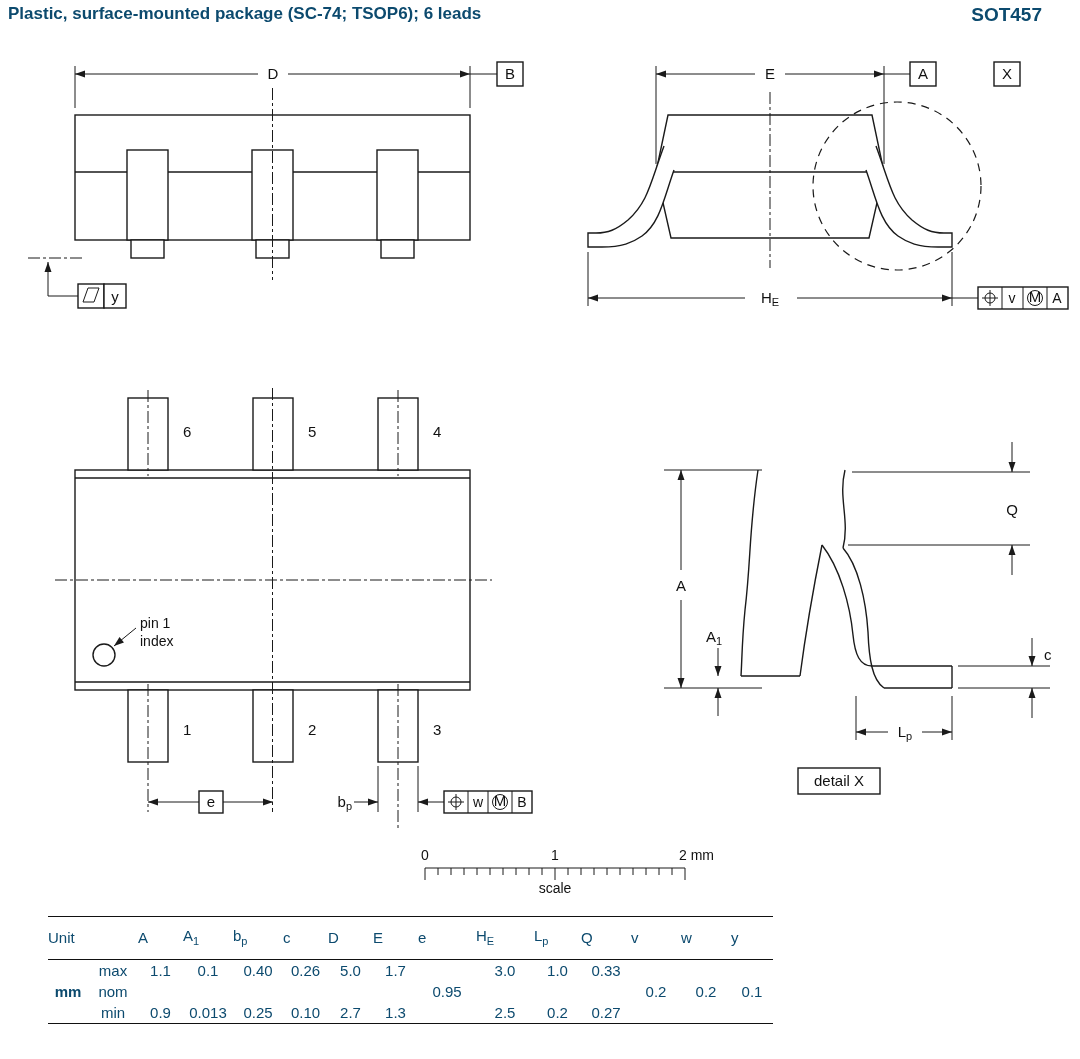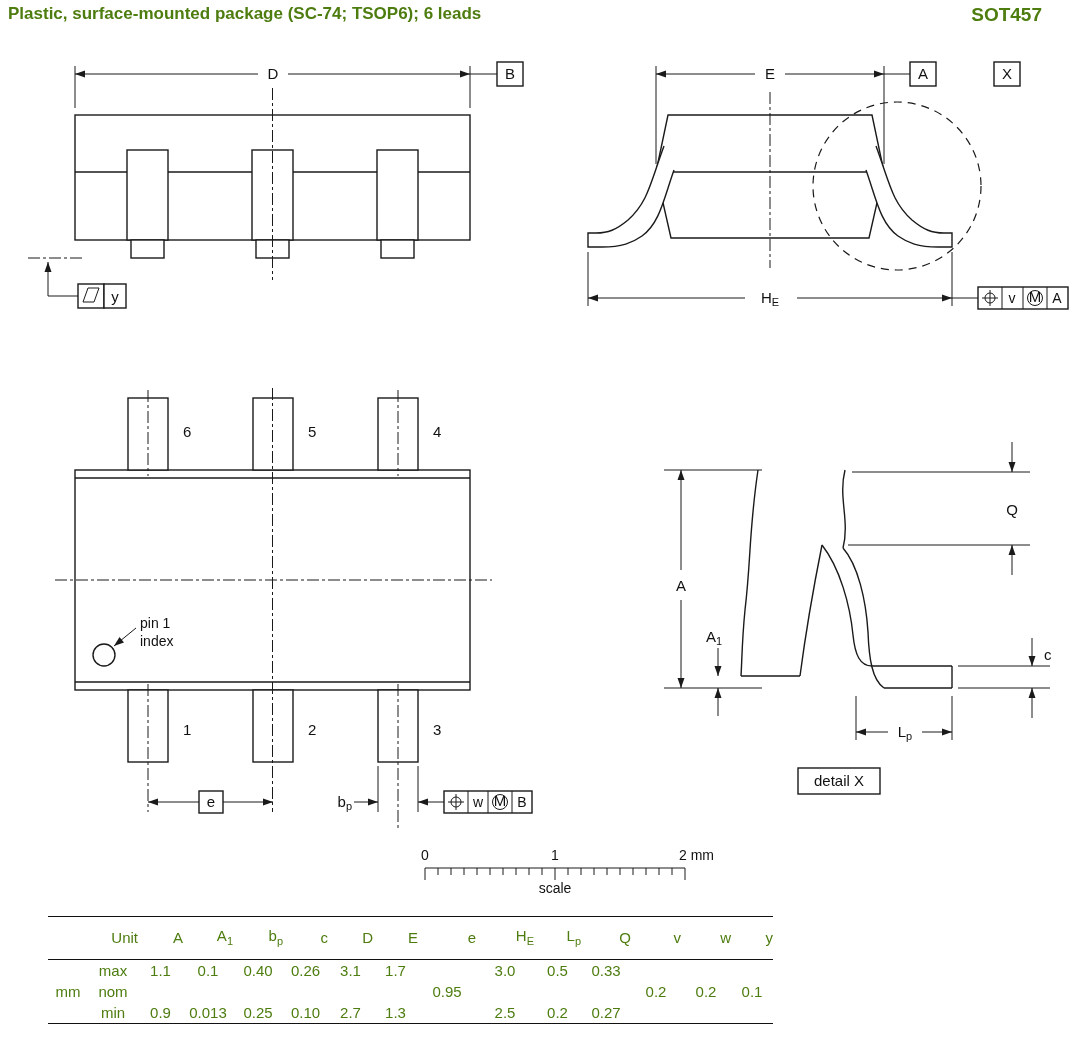--- a/index.html
+++ b/index.html
@@ -1,33 +1,33 @@
 <!DOCTYPE html>
 <html><head>
 <meta charset="utf-8">
 <style>
   html,body{margin:0;padding:0;background:#fff;}
   .page{position:relative;width:1080px;height:1059px;background:#fff;overflow:hidden;
-        font-family:"Liberation Sans",sans-serif;color:#4d7c0f;}
+        font-family:"Liberation Sans",sans-serif;color:#0c4a6e;}
   .title{position:absolute;left:8px;top:4px;font-size:17px;font-weight:bold;}
   .pkgcode{position:absolute;right:38px;top:4px;font-size:19px;font-weight:bold;}
   svg text{font-family:"Liberation Sans",sans-serif;font-size:15px;fill:#111;}
   .s{stroke:#1a1a1a;stroke-width:1.4;fill:none;}
   .sw{stroke:#1a1a1a;stroke-width:1.4;fill:#fff;}
   .d{stroke:#1a1a1a;stroke-width:1;fill:none;}
   .cl{stroke:#1a1a1a;stroke-width:1;stroke-dasharray:12 3 3 3;fill:none;}
   .dc{stroke:#1a1a1a;stroke-width:1.2;stroke-dasharray:8 6;fill:none;}
   .t14{font-size:14px;}
   .dims{position:absolute;left:48px;top:916px;width:725px;}
   .caption{font-size:15px;margin:0 0 6px 0;}
   table.dt{width:725px;border-collapse:collapse;table-layout:fixed;font-size:15px;
            border-top:1.5px solid #111;border-bottom:1.5px solid #111;}
-  table.dt th{font-weight:normal;text-align:right;padding:10px 0 12px 0;border-bottom:1.5px solid #111;}
+  table.dt th{font-weight:normal;text-align:left;padding:10px 0 12px 0;border-bottom:1.5px solid #111;}
   table.dt td{text-align:center;padding:2px 0;}
-  td.unitv{text-align:left;vertical-align:middle;}
+  td.unitv{text-align:left;vertical-align:middle;font-weight:bold;}
   td.rlabel{text-align:right;padding-right:6px;}
   .sub{font-size:11px;vertical-align:sub;}
 </style>
 </head>
 <body>
 
 <div class="page">
 
   <div class="title">Plastic, surface-mounted package (SC-74; TSOP6); 6 leads</div>
   <div class="pkgcode">SOT457</div>
@@ -318,25 +318,25 @@
         </tr>
       </thead>
       <tbody>
         <tr>
           <td class="unitv" rowspan="3">mm</td>
           <td class="rlabel">max</td>
           <td>1.1</td>
           <td>0.1</td>
           <td>0.40</td>
           <td>0.26</td>
-          <td>3.1</td>
+          <td>5.0</td>
           <td>1.7</td>
           <td></td>
           <td>3.0</td>
-          <td>0.5</td>
+          <td>1.0</td>
           <td>0.33</td>
           <td></td>
           <td></td>
           <td></td>
         </tr>
         <tr>
           <td class="rlabel">nom</td>
           <td></td>
           <td></td>
           <td></td>

